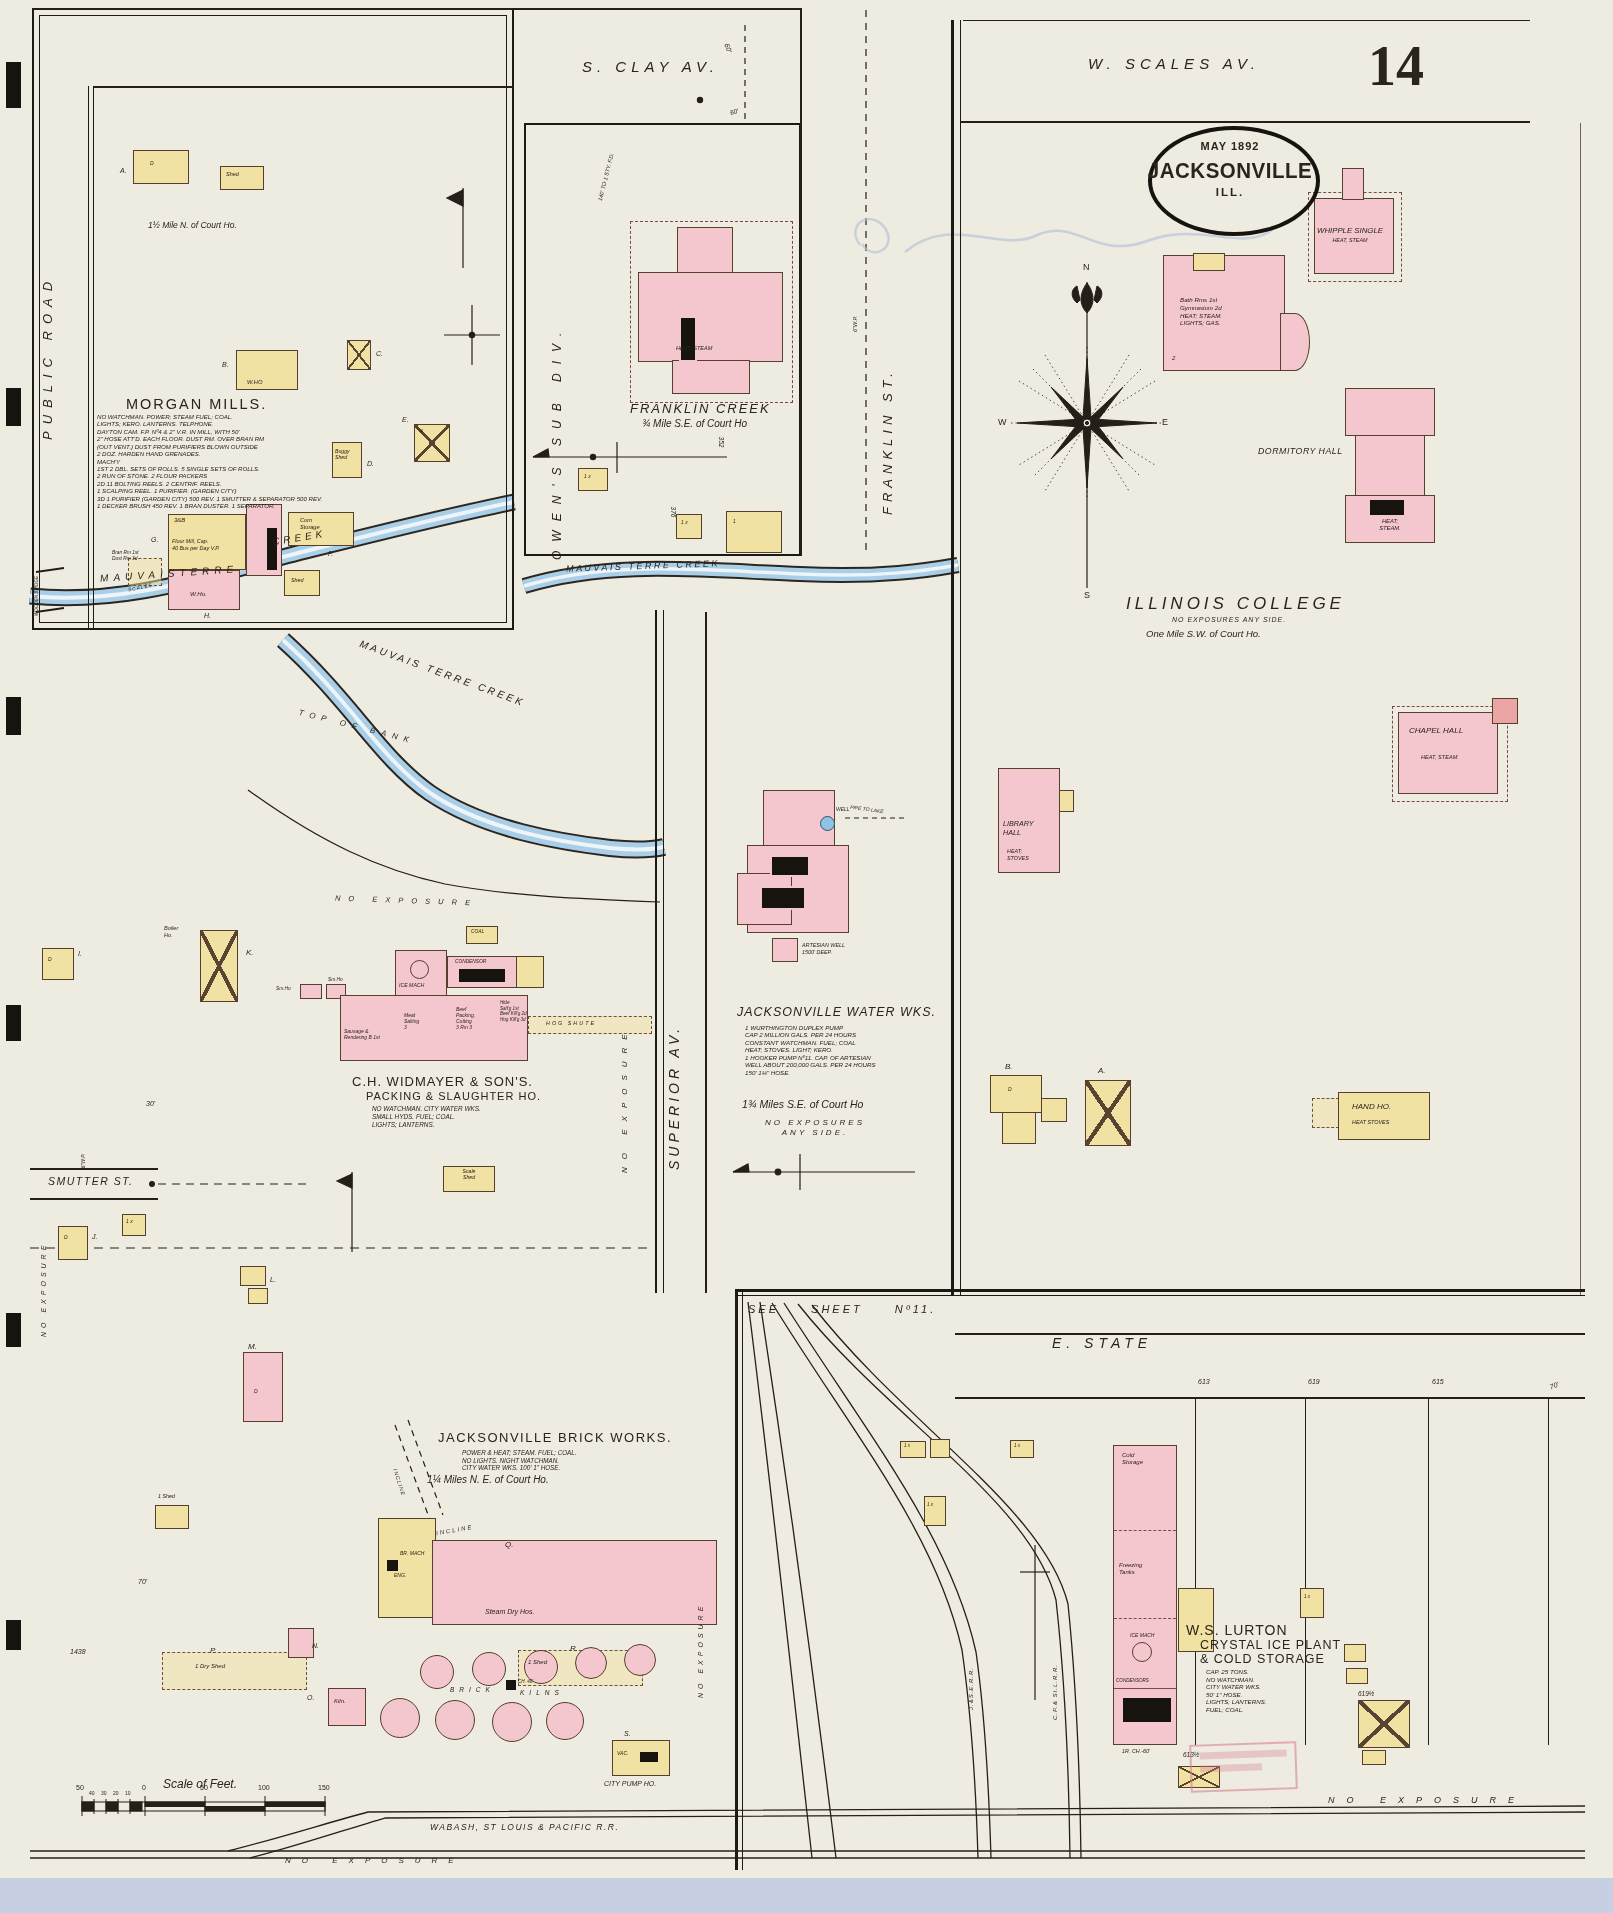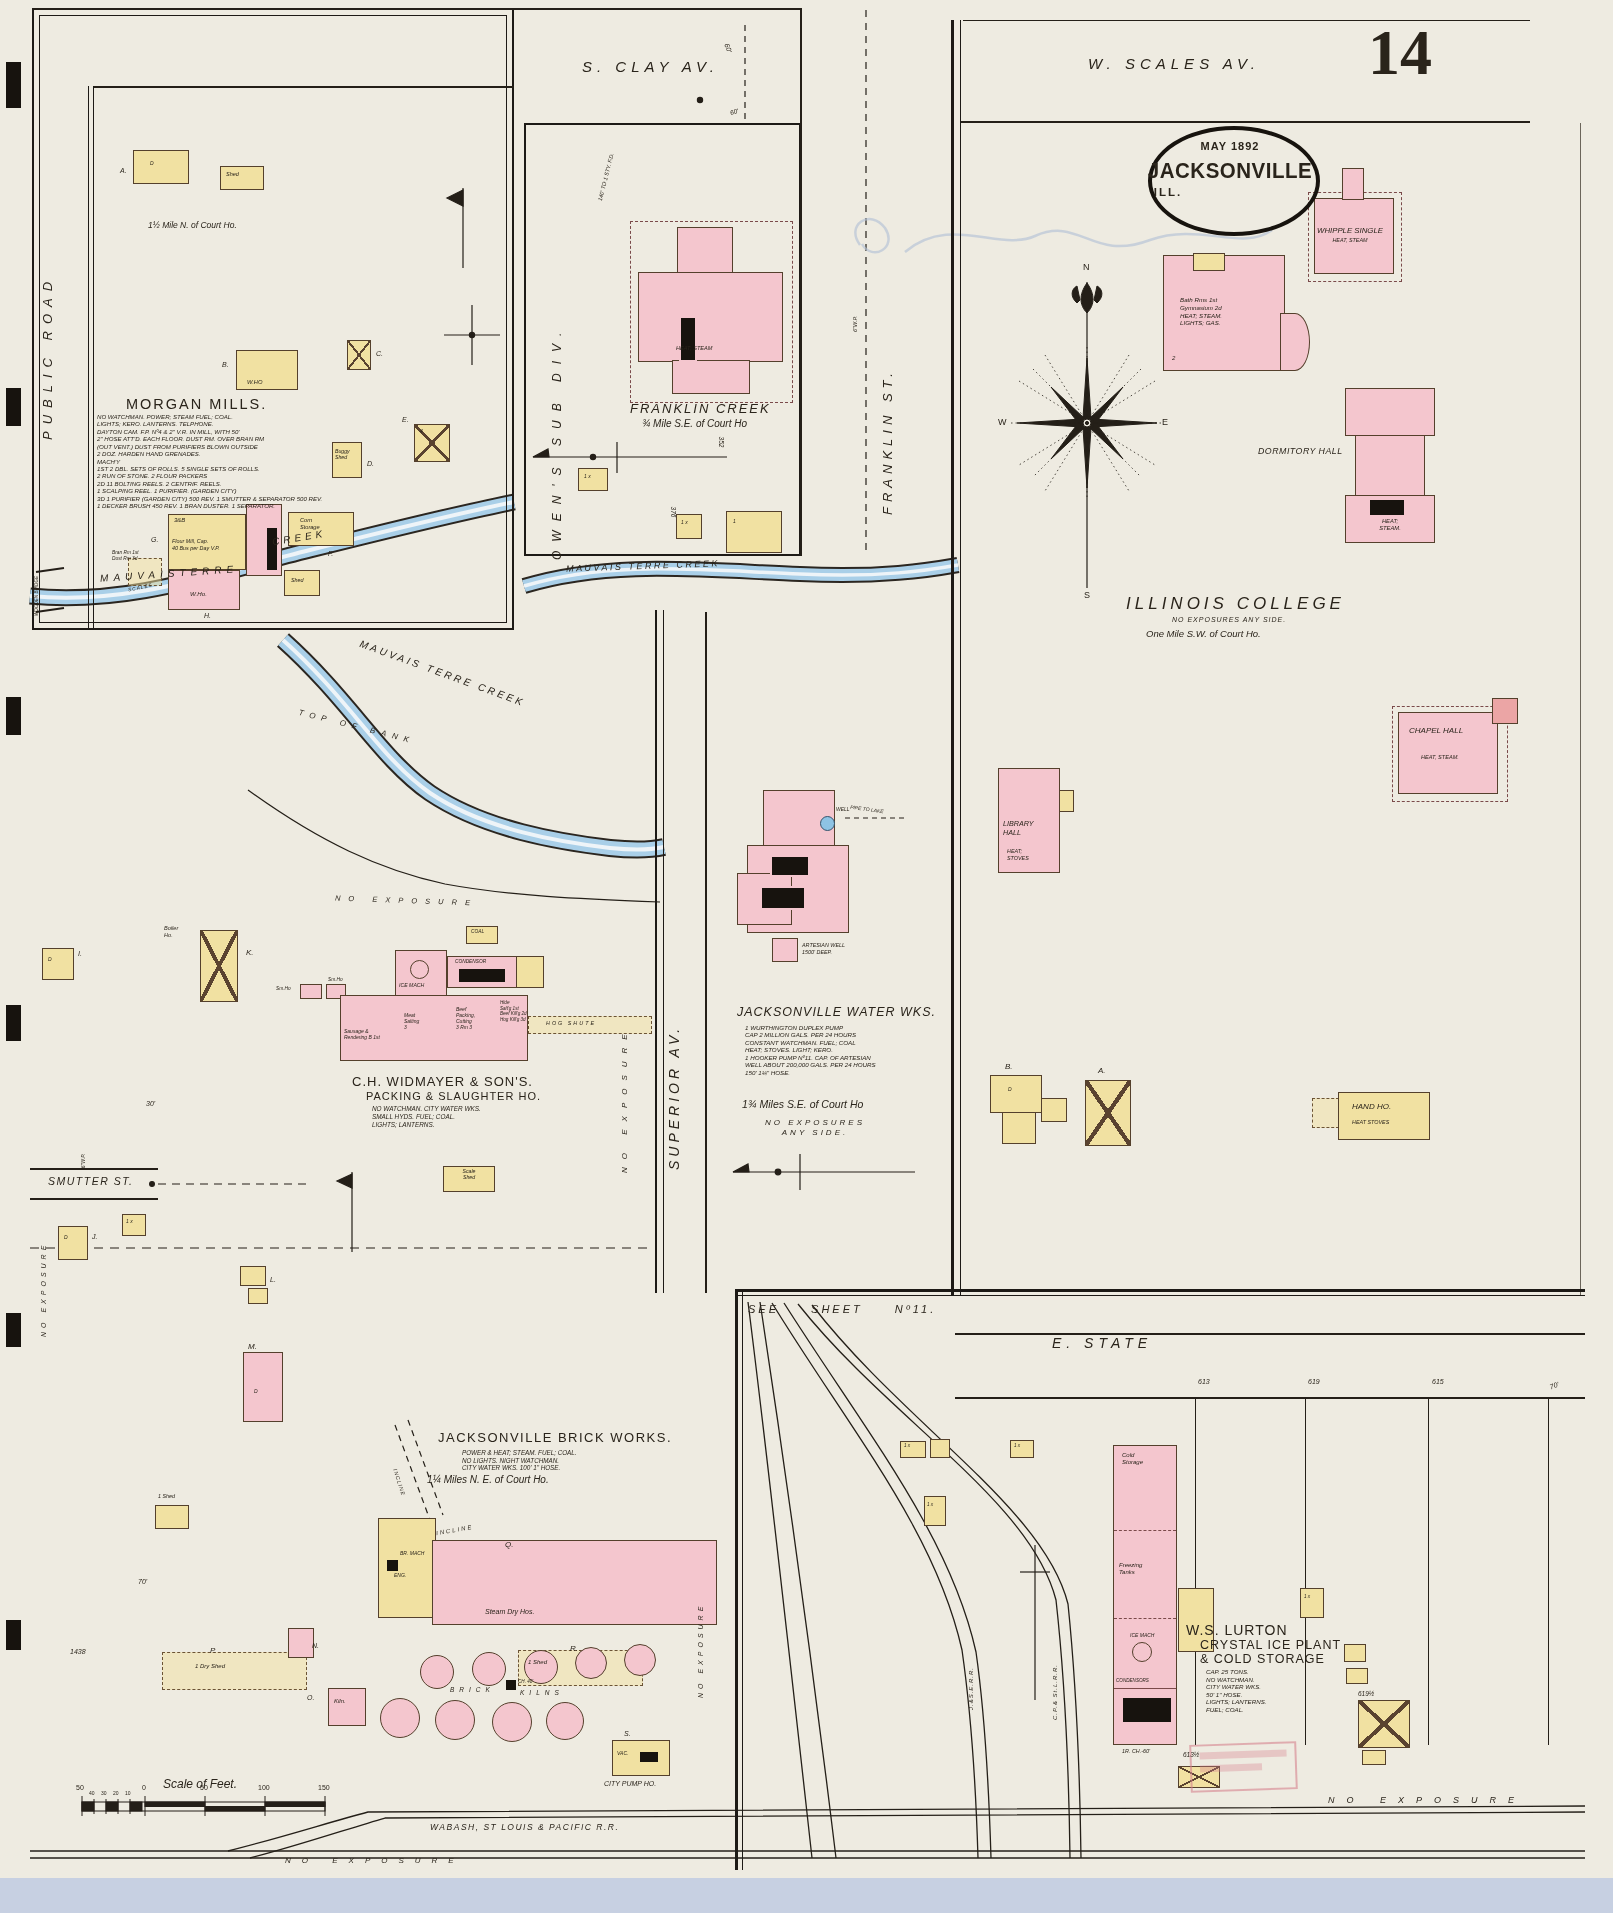--- a/index.html
+++ b/index.html
@@ -161,25 +161,25 @@
   <div class="ln" style="left:94px;top:86px;width:420px;height:1.5px;"></div>
   <div class="ln" style="left:955px;top:1333px;width:630px;height:1.5px;"></div>
   <div class="ln" style="left:955px;top:1397px;width:630px;height:1.5px;"></div>
   <div class="ln" style="left:1195px;top:1397px;width:1.2px;height:348px;"></div>
   <div class="ln" style="left:1305px;top:1397px;width:1.2px;height:348px;"></div>
   <div class="ln" style="left:1428px;top:1397px;width:1.2px;height:348px;"></div>
   <div class="ln" style="left:1548px;top:1397px;width:1.2px;height:348px;"></div>
   <div class="ln" style="left:30px;top:1168px;width:128px;height:1.5px;"></div>
   <div class="ln" style="left:30px;top:1198px;width:128px;height:1.5px;"></div>
 
-  <div class="t" style="left:1368px;top:14px;font-family:'Liberation Serif',serif;font-weight:bold;font-size:64px;">14</div>
+  <div class="t" style="left:1368px;top:32px;font-family:'Liberation Serif',serif;font-weight:bold;font-size:56px;">14</div>
   <div style="position:absolute;left:1148px;top:126px;width:164px;height:102px;border:4.5px solid #17130e;border-radius:50%;z-index:5;"></div>
   <div class="t c" style="left:1158px;top:140px;width:144px;font-size:11px;font-weight:bold;letter-spacing:1px;">MAY 1892</div>
   <div class="t c" style="left:1146px;top:157px;width:168px;font-size:20.5px;font-weight:bold;letter-spacing:.5px;transform:scaleY(1.12);">JACKSONVILLE</div>
-  <div class="t c" style="left:1096px;top:185px;width:144px;font-size:11.5px;font-weight:bold;letter-spacing:2px;">ILL.</div>
+  <div class="t c" style="left:1158px;top:185px;width:144px;font-size:11.5px;font-weight:bold;letter-spacing:2px;">ILL.</div>
 
   <div class="t i" style="left:582px;top:58px;font-size:15px;letter-spacing:5px;">S. CLAY AV.</div>
   <div class="t i" style="left:1088px;top:55px;font-size:15px;letter-spacing:5px;">W. SCALES AV.</div>
   <div class="t i v" style="left:40px;top:228px;height:212px;font-size:13px;letter-spacing:7px;">PUBLIC ROAD</div>
   <div class="t i v" style="left:880px;top:305px;height:210px;font-size:13px;letter-spacing:5px;">FRANKLIN ST.</div>
   <div class="t i v" style="left:550px;top:150px;height:410px;font-size:12px;letter-spacing:9px;">OWEN'S SUB DIV.</div>
   <div class="t i v" style="left:666px;top:908px;height:262px;font-size:14px;letter-spacing:4px;">SUPERIOR AV.</div>
   <div class="t i" style="left:48px;top:1175px;font-size:10.5px;letter-spacing:1.5px;">SMUTTER ST.</div>
   <div class="t i" style="left:1052px;top:1335px;font-size:14px;letter-spacing:5px;">E. STATE</div>
 

